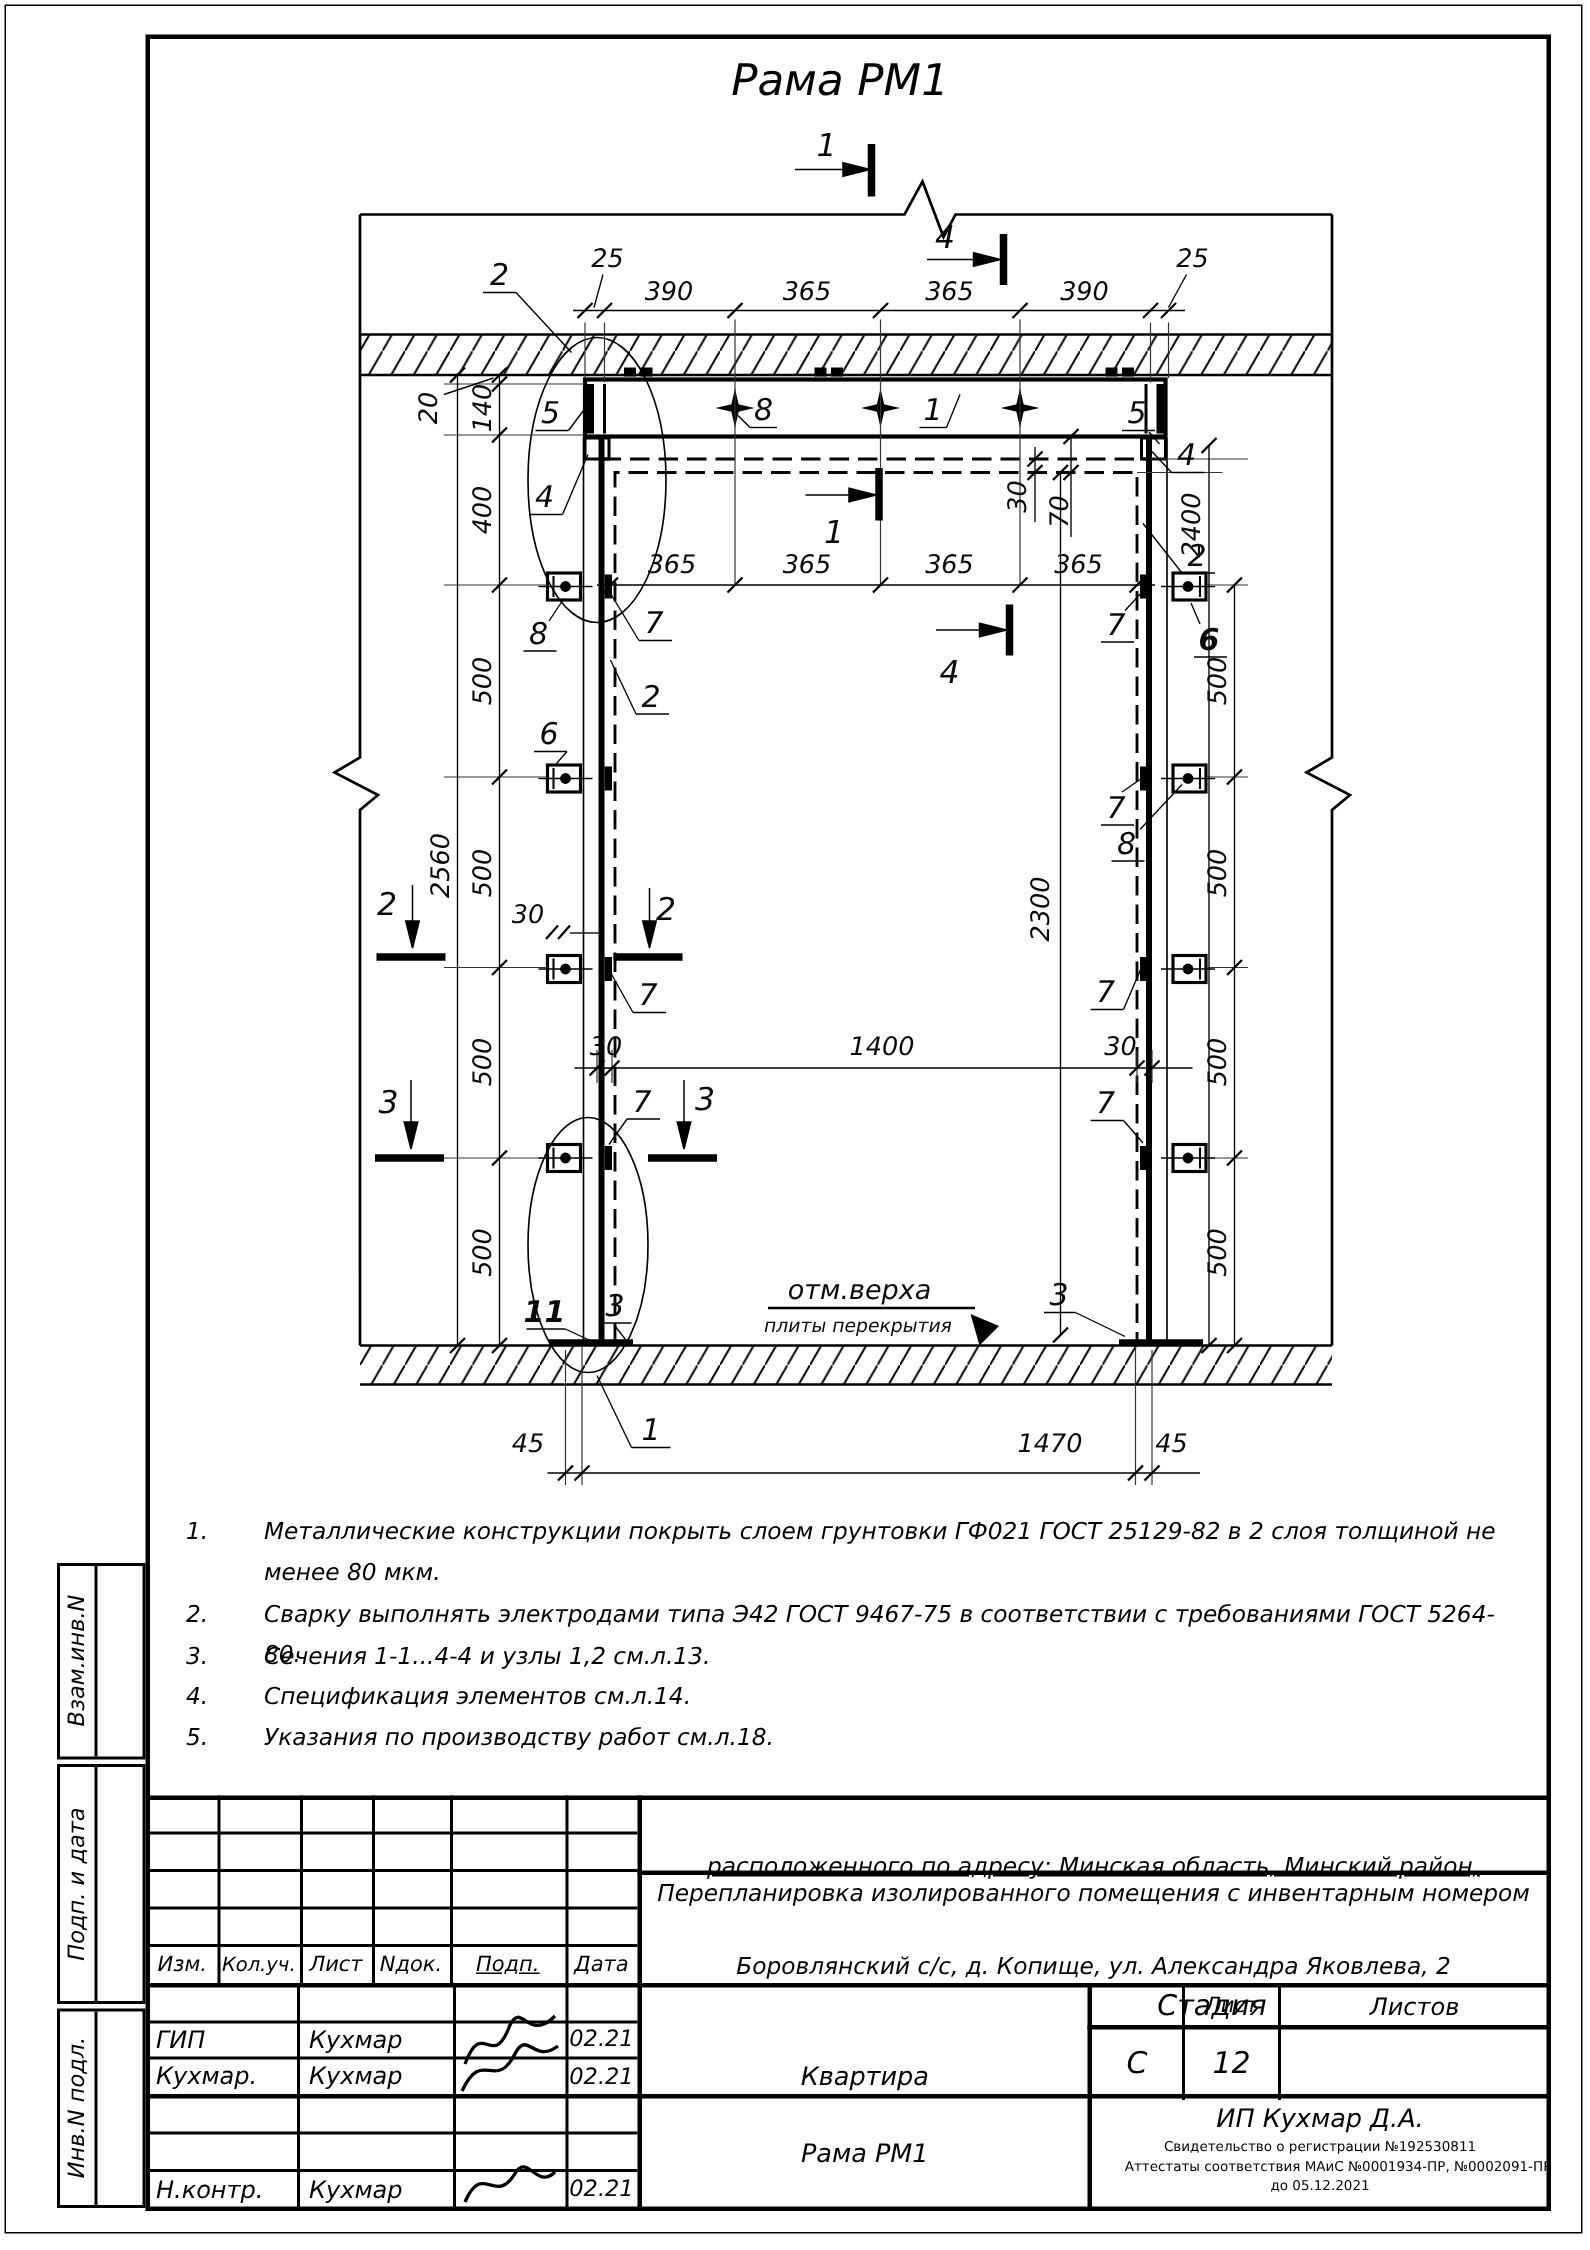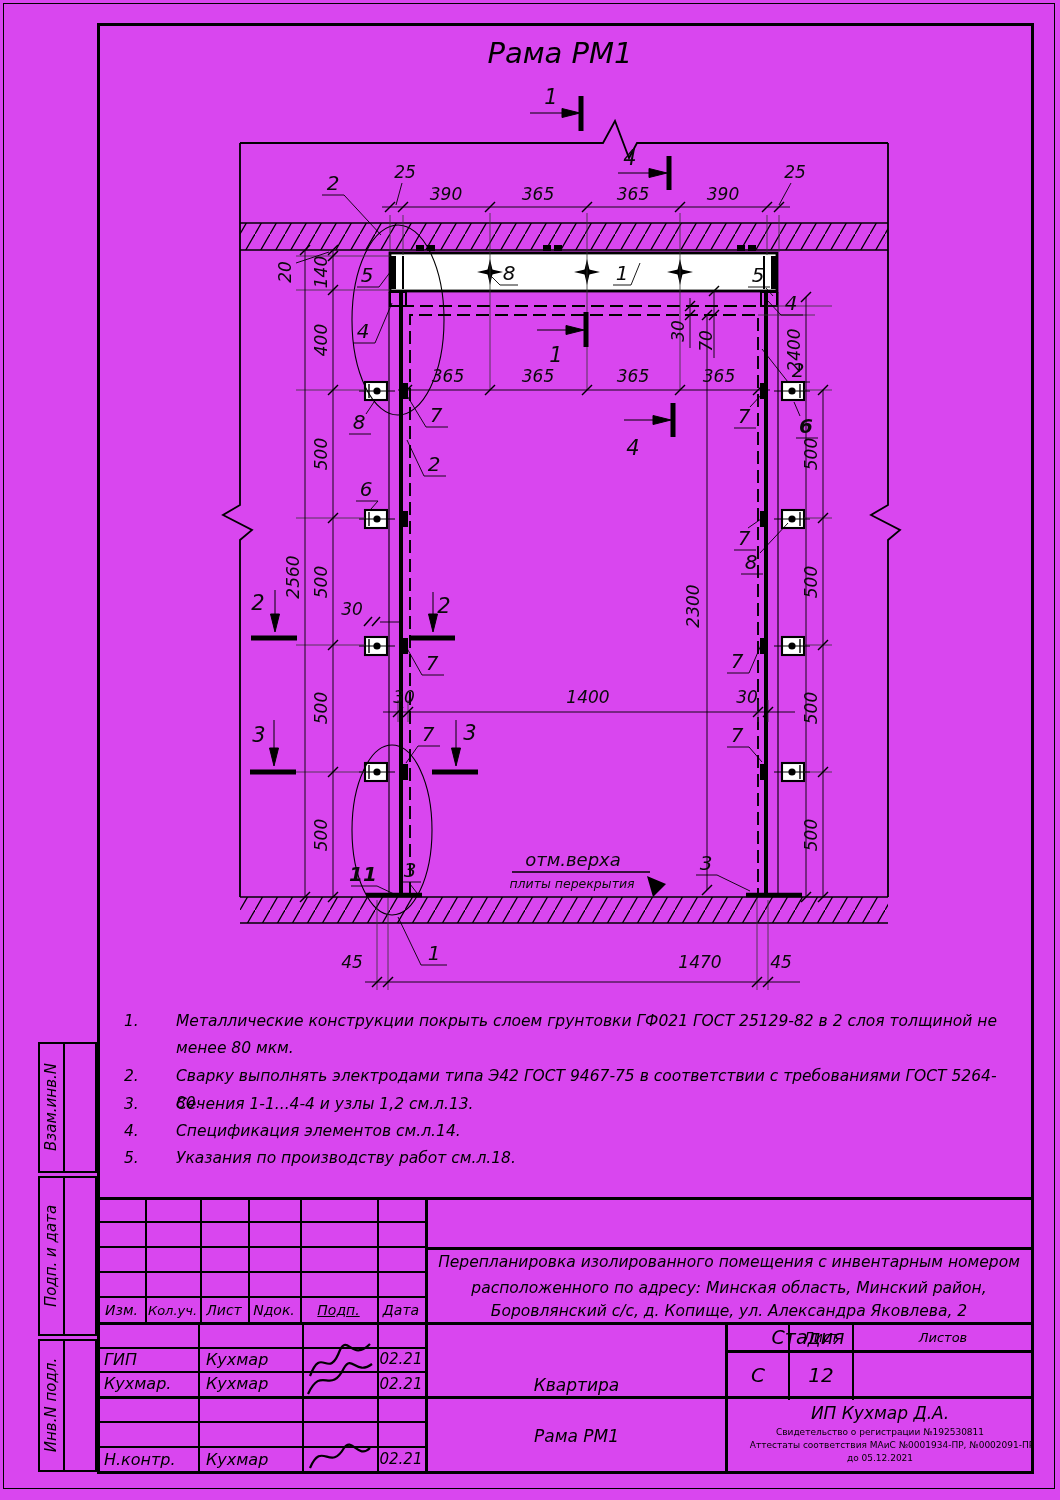--- a/index.html
+++ b/index.html
@@ -1,16 +1,16 @@
 <!DOCTYPE html>
 <html><head>
 <meta charset="utf-8">
 <style>
   html,body{margin:0;padding:0;background:#e8e8e8;}
-  #page{position:relative;width:1060px;height:1500px;background:#d946ef;overflow:hidden;
+  #page{position:relative;width:1060px;height:1500px;background:#ffffff;overflow:hidden;
         font-family:"DejaVu Sans",sans-serif;color:#000;}
   .abs{position:absolute;}
   .ln{position:absolute;background:#000;}
   .cell{position:absolute;display:flex;align-items:center;font-style:italic;}
   .c-center{justify-content:center;text-align:center;}
   .c-left{justify-content:flex-start;padding-left:6px;}
   .vlabel{position:absolute;transform:translate(-50%,-50%) rotate(-90deg);transform-origin:center;
           white-space:nowrap;font-style:italic;font-size:15px;}
   svg text{font-family:"DejaVu Sans",sans-serif;font-style:italic;fill:#0a0a0a;}
   .t12{font-size:12.5px;}
@@ -508,29 +508,29 @@
 
     <svg class="abs" style="left:302px;top:1336px;" width="75" height="62">
       <path d="M8,40 C20,8 26,46 38,14 C46,-2 50,26 68,8" stroke="#000" stroke-width="2.2" fill="none"></path>
       <path d="M6,58 C20,28 28,60 42,32 C50,18 54,40 70,28" stroke="#000" stroke-width="2.2" fill="none"></path>
     </svg>
     <svg class="abs" style="left:302px;top:1438px;" width="75" height="36">
       <path d="M8,30 C20,2 28,34 42,10 C50,-2 56,22 68,10" stroke="#000" stroke-width="2.2" fill="none"></path>
     </svg>
 
     <div class="cell c-center" style="left:430px;top:1250px;width:598px;height:24px;font-size:15.5px;">Перепланировка изолированного помещения с инвентарным номером</div>
-    <div class="cell c-center" style="left:430px;top:1276px;width:598px;height:24px;font-size:15.5px;">расположенного по адресу: Минская область, Минский район,</div>
+    <div class="cell c-center" style="left:430px;top:1232px;width:598px;height:24px;font-size:15.5px;text-decoration:underline;">расположенного по адресу: Минская область, Минский район,</div>
     <div class="cell c-center" style="left:430px;top:1300px;width:598px;height:22px;font-size:15.5px;">Боровлянский с/с, д. Копище, ул. Александра Яковлева, 2</div>
 
     <div class="cell c-center" style="left:428px;top:1325px;width:297px;height:71px;font-size:17px;margin-top:24px;">Квартира</div>
     <div class="cell c-center" style="left:428px;top:1399px;width:297px;height: 73px;font-size:17px;">Рама РМ1</div>
 
     <div class="cell c-center" style="left:728px;top:1324px;width:80px;height:26px;font-size:19px;padding-left:40px;">Стадия</div>
     <div class="cell c-center" style="left:790px;top:1324px;width:62px;height:26px;font-size:14px;">Лист</div>
-    <div class="cell c-center" style="left:854px;top:1324px;width:178px;height:26px;font-size:13px;">Листов</div>
+    <div class="cell c-center" style="left:854px;top:1324px;width:178px;height:26px;font-size:16px;">Листов</div>
     <div class="cell c-center" style="left:728px;top:1353px;width:60px;height:43px;font-size:20px;">С</div>
     <div class="cell c-center" style="left:790px;top:1353px;width:62px;height:43px;font-size:20px;">12</div>
 
     <div class="cell c-center" style="left:728px;top:1402px;width:304px;height:22px;font-size:17px;">ИП Кухмар Д.А.</div>
     <div class="abs tb-sm c-center" style="left:728px;top:1427px;width:304px;text-align:center;">Свидетельство о регистрации №192530811</div>
     <div class="abs tb-sm c-center" style="left:728px;top:1440px;width:304px;text-align:center;padding-left:12px;">Аттестаты соответствия МАиС №0001934-ПР, №0002091-ПР</div>
     <div class="abs tb-sm c-center" style="left:728px;top:1453px;width:304px;text-align:center;">до 05.12.2021</div>
   </div>
 
 </div>

